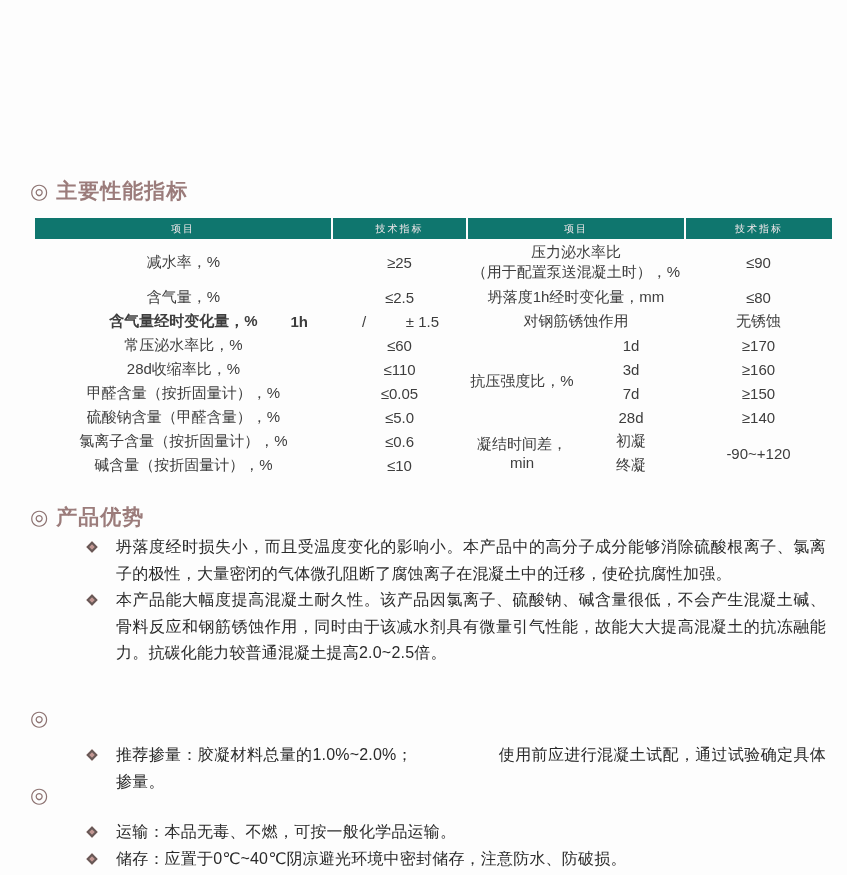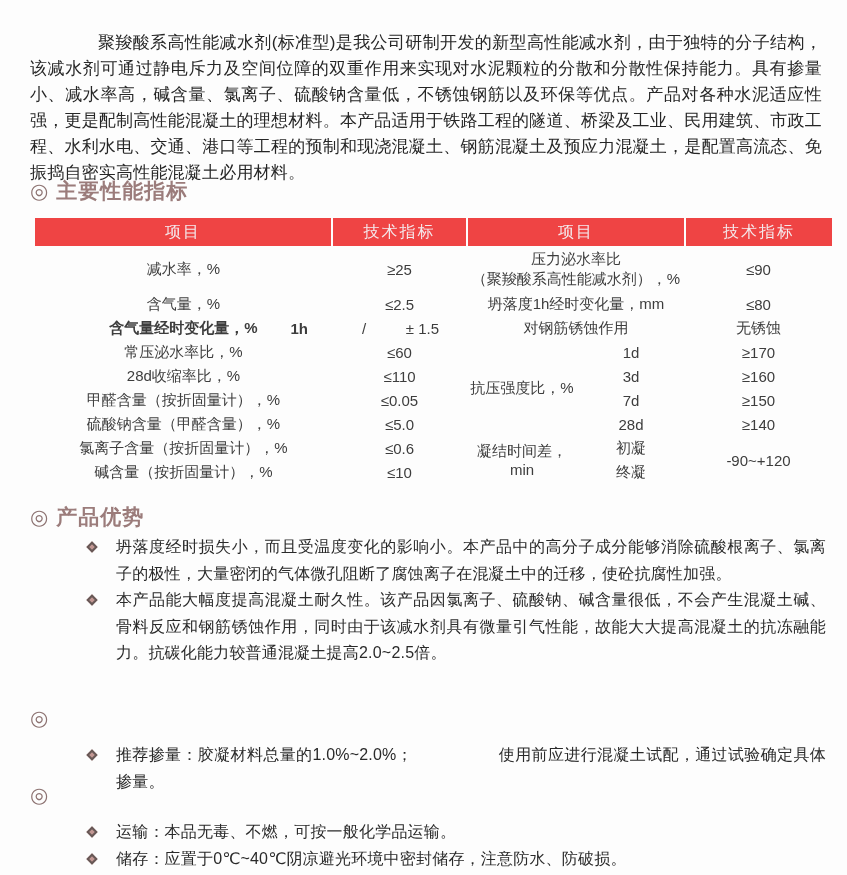--- a/index.html
+++ b/index.html
@@ -20,22 +20,22 @@
     font-size:21px; font-weight:bold; color:#9b7c7b; letter-spacing:1px;
     white-space:nowrap;
   }
   .sec .ring { font-size:21px; font-weight:normal; color:#8d7372; }
   table.perf {
     position:absolute; top:218px; left:35px; width:797px;
     border-collapse:collapse; table-layout:fixed;
     font-size:15px; color:#3d3d3d; text-align:center;
   }
   table.perf th {
-    background:#ef4444; color:#f4e9ec; font-weight:normal;
-    height:28px; font-size:16px; letter-spacing:2px;
+    background:#0f766e; color:#f4e9ec; font-weight:normal;
+    height:21px; font-size:10px; letter-spacing:2px;
     border-left:2px solid #fdfdfd;
   }
   table.perf th:first-child { border-left:none; }
   table.perf td { height:24px; vertical-align:middle; padding:0 2px; }
   table.perf tr.tall td { height:46px; }
   td.two-line div { line-height:20px; white-space:nowrap; }
   td.rel { position:relative;font-weight:bold; }
   td.rel .sub1h { position:absolute; right:24px; top:50%; transform:translateY(-50%); }
   td.split div { display:flex; justify-content:space-between; padding:0 26px 0 28px; }
   .bullets { position:absolute; left:86px; width:740px; }
@@ -49,21 +49,20 @@
     letter-spacing:0.2px; width:100%;
   }
   .bullet p .gap { margin-left:86px; }
   .nowrap { white-space:nowrap; }
 </style>
 </head>
 <body>
 
 <div class="page">
 
-  <p class="intro">聚羧酸系高性能减水剂(标准型)是我公司研制开发的新型高性能减水剂，由于独特的分子结构，该减水剂可通过静电斥力及空间位障的双重作用来实现对水泥颗粒的分散和分散性保持能力。具有掺量小、减水率高，碱含量、氯离子、硫酸钠含量低，不锈蚀钢筋以及环保等优点。产品对各种水泥适应性强，更是配制高性能混凝土的理想材料。本产品适用于铁路工程的隧道、桥梁及工业、民用建筑、市政工程、水利水电、交通、港口等工程的预制和现浇混凝土、钢筋混凝土及预应力混凝土，是配置高流态、免振捣自密实高性能混凝土必用材料。</p>
 
   <h2 class="sec" style="top:176px">
     <span class="ring">◎</span>
     <span>主要性能指标</span>
   </h2>
 
   <table class="perf">
     <colgroup>
       <col style="width:297px">
         <col style="width:135px">
@@ -78,21 +77,21 @@
         <th colspan="2">项目</th>
         <th>技术指标</th>
       </tr>
     </thead>
     <tbody>
       <tr class="tall">
         <td>减水率，%</td>
         <td>≥25</td>
         <td colspan="2" class="two-line">
           <div>压力泌水率比</div>
-          <div>（聚羧酸系高性能减水剂），%</div>
+          <div>（用于配置泵送混凝土时），%</div>
         </td>
         <td>≤90</td>
       </tr>
       <tr>
         <td>含气量，%</td>
         <td>≤2.5</td>
         <td colspan="2" class="nowrap">坍落度1h经时变化量，mm</td>
         <td>≤80</td>
       </tr>
       <tr>

